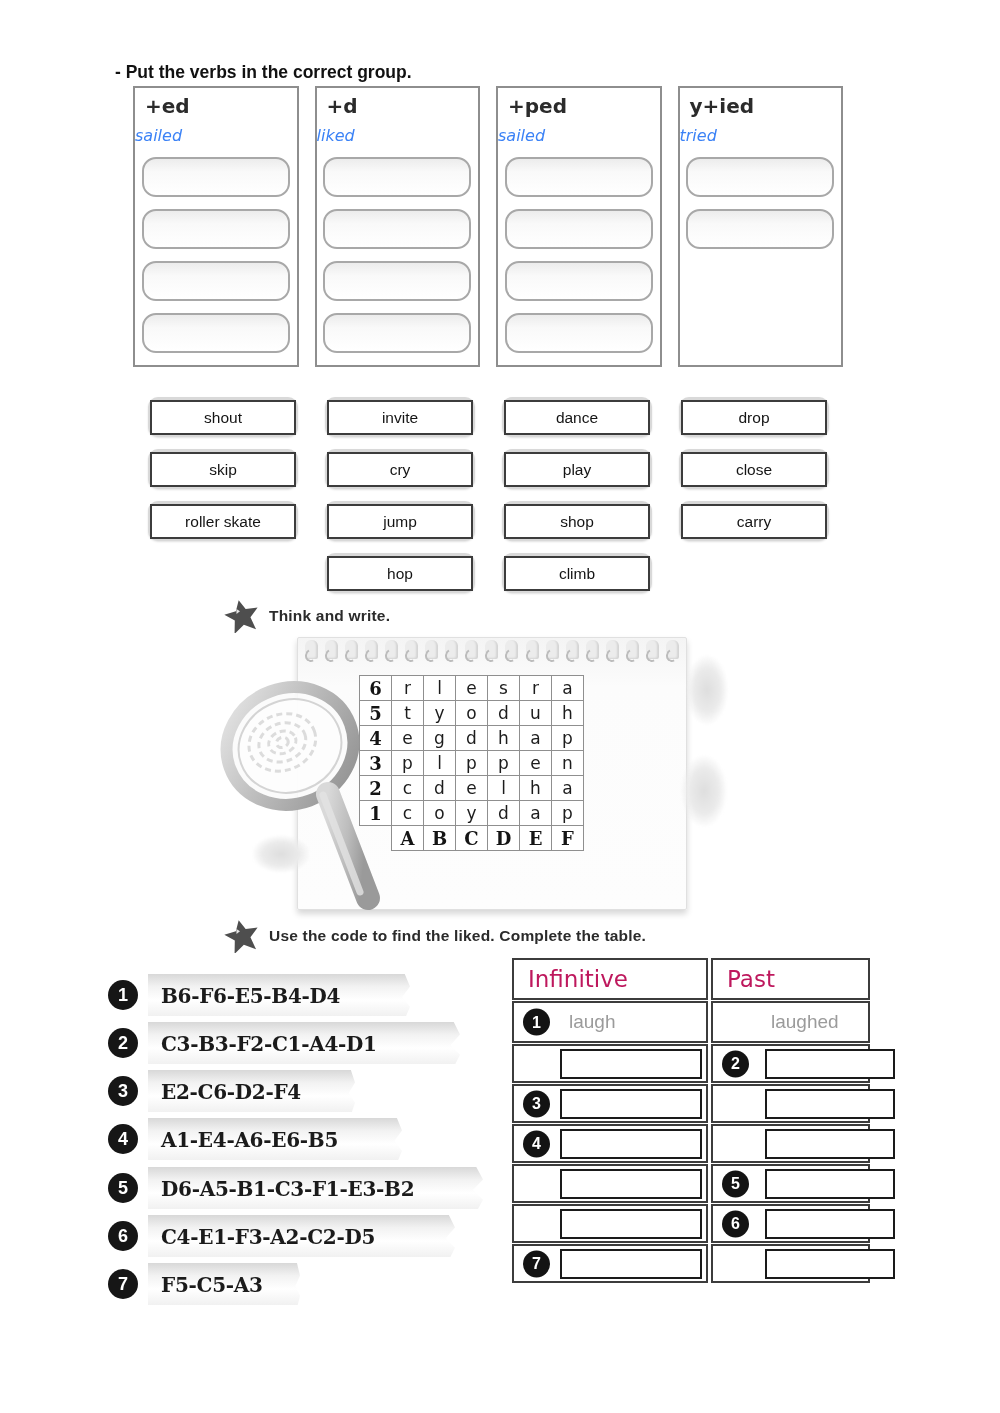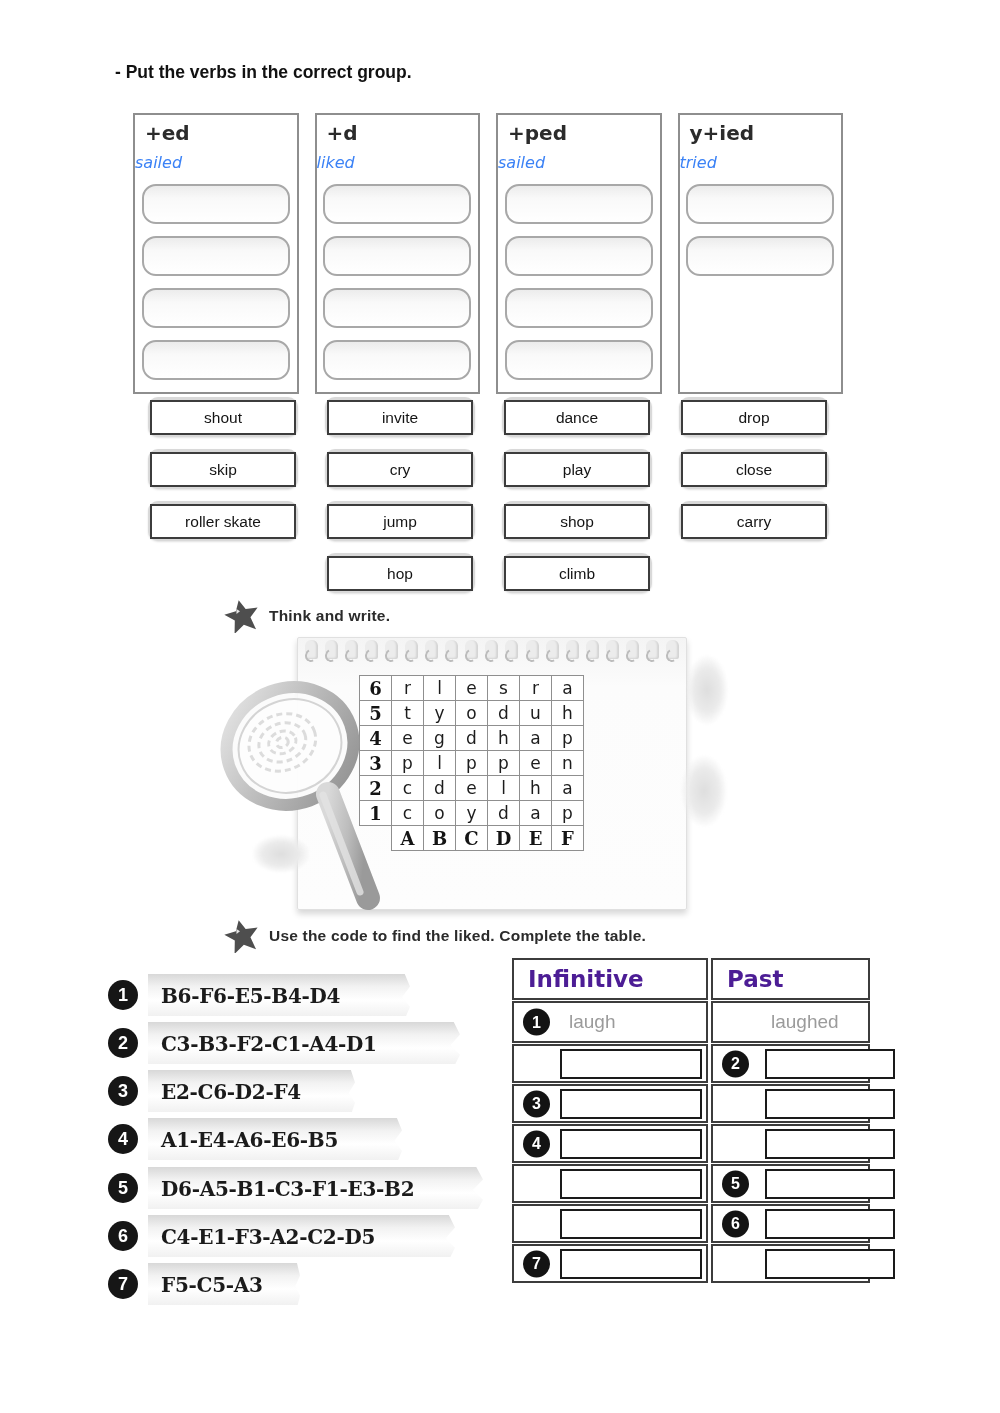--- a/index.html
+++ b/index.html
@@ -3,21 +3,21 @@
 <meta charset="utf-8">
 <style>
   html,body{margin:0;padding:0;background:#fff;}
   .canvas{position:relative;width:1000px;height:1413px;background:#ffffff;overflow:hidden;
           font-family:"Liberation Sans",sans-serif;color:#1f1f1f;}
 
   
   .page-title{position:absolute;left:115px;top:62px;font-size:17.5px;font-weight:bold;color:#111;}
 
   
-  .sort-table{position:absolute;left:133px;top:113px;width:710px;height:281px;display:flex;gap:16px;}
+  .sort-table{position:absolute;left:133px;top:86px;width:710px;height:281px;display:flex;gap:16px;}
   .sort-col{flex:1;border:2px solid #8e8e8e;background:#fff;box-sizing:border-box;}
   .sort-col-header{font-size:20px;font-weight:bold;color:#2b2b2b;padding:6px 0 0 10px;
                    font-family:"DejaVu Sans",sans-serif;}
   .sort-col-example{text-align:left;font-style:italic;font-size:16px;color:#3b82f6;
                     margin:8px 0 12px;font-family:"DejaVu Sans",sans-serif;}
   .slot{width:148px;height:40px;margin:0 auto 12px;border:2px solid #a8a8a8;border-radius:14px;
         box-sizing:border-box;
         background:linear-gradient(180deg,#ececec 0%,#f9f9f9 35%,#ffffff 100%);}
 
   
@@ -78,21 +78,21 @@
   .cr1 .code-strip{width:262px;} .cr2 .code-strip{width:312px;} .cr3 .code-strip{width:207px;}
   .cr4 .code-strip{width:254px;} .cr5 .code-strip{width:335px;} .cr6 .code-strip{width:307px;}
   .cr7 .code-strip{width:152px;}
 
   
   .answer-table{position:absolute;left:512px;top:958px;display:flex;gap:3px;}
   .at-col{display:flex;flex-direction:column;gap:1px;}
   .at-col.inf{width:196px;} .at-col.past{width:159px;}
   .at-cell{border:2px solid #3c3c3c;background:#fff;height:39px;display:flex;align-items:center;
            position:relative;box-sizing:border-box;}
-  .at-cell.hdr{height:42px;font-size:23px;font-weight:bold;color:#4c1d95;padding-left:14px;
+  .at-cell.hdr{height:42px;font-size:23px;font-weight:normal;color:#be185d;padding-left:14px;
                font-family:"DejaVu Sans",sans-serif;}
   .at-cell.ex{height:42px;}
   .at-circle{width:27px;height:27px;border-radius:50%;background:#131313;color:#fff;font-size:16px;
              font-weight:bold;display:flex;align-items:center;justify-content:center;position:absolute;
              left:9px;top:50%;transform:translateY(-50%);}
   .at-word{color:#9b9b9b;font-size:19px;}
   .at-word.infw{margin-left:55px;} .at-word.pastw{margin-left:58px;}
   .at-input{position:absolute;left:46px;top:50%;transform:translateY(-50%);width:142px;height:30px;
             border:2px solid #1a1a1a;background:#fff;box-sizing:border-box;}
   .at-col.past .at-input{left:52px;width:130px;}

